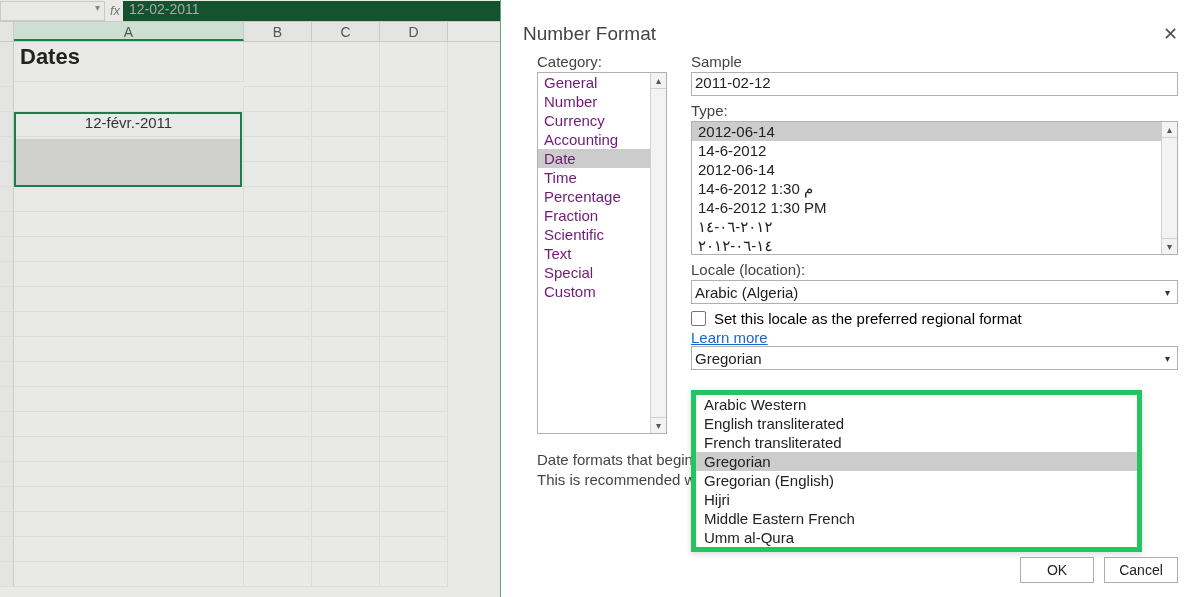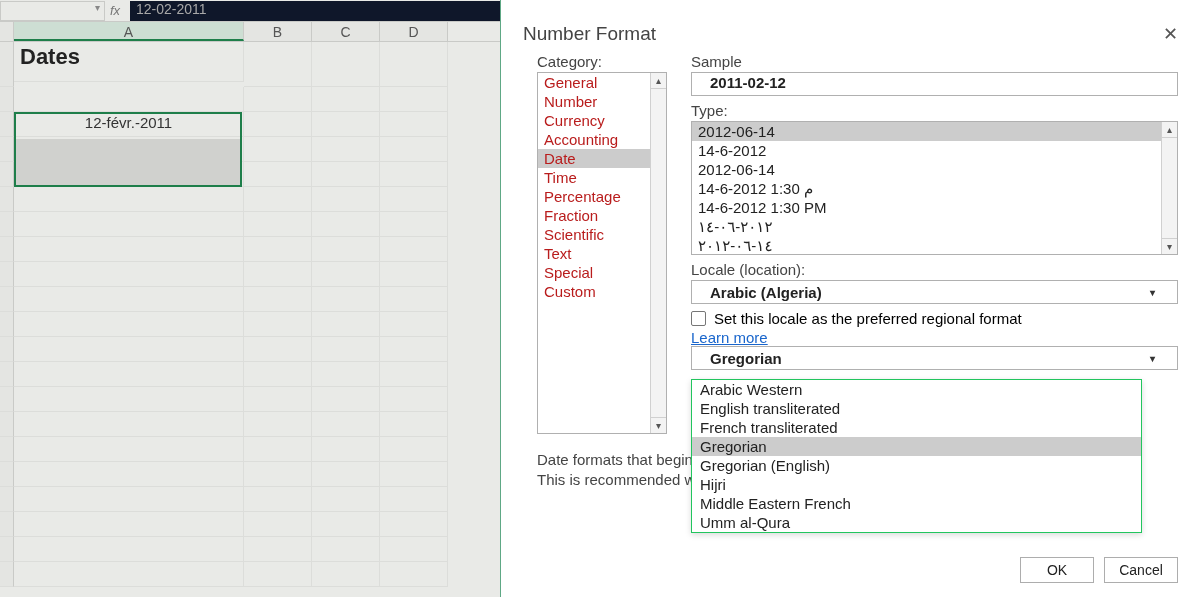--- a/index.html
+++ b/index.html
@@ -2,21 +2,21 @@
 <html><head>
 <meta charset="utf-8">
 <style>
   * { box-sizing: border-box; font-family: "Segoe UI", Arial, sans-serif; }
   html, body { margin: 0; padding: 0; background: #fff; width: 1200px; height: 597px; overflow: hidden; }
   .sheet-area { position: absolute; left: 0; top: 0; width: 500px; height: 597px; background: #e9eae7; }
   .formula-bar { height: 22px; display: flex; align-items: center; border-bottom: 1px solid #c9cac7; background: #e9eae7; }
   .name-box { width: 105px; height: 20px; margin: 0 2px 0 0; border: 1px solid #c9cac7; background: #e9eae7; }
   .name-box .chev { float: right; margin-right: 4px; color: #888; font-size: 10px; }
   .fx { width: 16px; font-style: italic; font-size: 13px; color: #777; text-align: center; }
-  .formula-input { flex: 1; height: 20px; padding: 0 6px; font-size: 14px; color: #a8a8a8; background: #0f172a; margin-left: 7px; }
+  .formula-input { flex: 1; height: 20px; padding: 0 6px; font-size: 14px; color: #a8a8a8; background: #14532d; }
   .col-headers { display: flex; height: 20px; border-bottom: 1px solid #c9cac7; }
   .row-header-gap { width: 14px; border-right: 1px solid #c9cac7; background: #e4e5e2; }
   .col-h { flex: none; border-right: 1px solid #c9cac7; text-align: center; font-size: 14px; color: #555; background: #e4e5e2; line-height: 20px; }
   .colA { width: 230px; background: #cdded3 !important; border-bottom: 2px solid #1e7e4a; }
   .colB { width: 68px; } .colC { width: 68px; } .colD { width: 68px; }
   .grid { position: relative; }
   .row { display: flex; height: 25px; }
   .rh { width: 14px; border-right: 1px solid #c9cac7; border-bottom: 1px solid #dcddda; background: #e4e5e2; }
   .cell { border-right: 1px solid #dcddda; border-bottom: 1px solid #dcddda; padding: 2px 6px; font-size: 15px; color: #333; text-align: center; }
   .cA { width: 230px; } .cB { width: 68px; } .cC { width: 68px; } .cD { width: 68px; }
@@ -25,36 +25,36 @@
   .sel-A3A5 { left: 14px; top: 70px; width: 228px; height: 75px; }
   .sel-shade { position: absolute; left: 16px; top: 97px; width: 224px; height: 46px; background: #d0d1ce; pointer-events: none; }
   .dialog { position: absolute; left: 500px; top: 0; width: 700px; height: 597px; background: #fff; border-left: 1px solid #5ea885; }
   .dlg-hdr { padding: 23px 18px 0 22px; display: flex; justify-content: space-between; }
   .dlg-title { font-size: 19px; color: #444; font-weight: 400; }
   .dlg-close { font-size: 18px; color: #555; cursor: pointer; padding: 0 4px; }
   .dlg-body { padding: 8px 22px 0 36px; display: flex; gap: 24px; }
   .cat-col { width: 130px; }
   .lbl { font-size: 15px; color: #444; margin-bottom: 2px; }
   .listbox { border: 1px solid #b0b0b0; height: 362px; overflow: hidden; position: relative; }
-  .lb-item { padding: 1px 6px; font-size: 15px; color: #b91c1c; cursor: pointer; }
+  .lb-item { padding: 1px 6px; font-size: 15px; color: #701a75; cursor: pointer; }
   .lb-item.selected { background: #cccccc; }
   .lb-scroll { position: absolute; right: 0; top: 0; bottom: 0; width: 16px; border-left: 1px solid #d0d0d0; background: #f3f3f3; }
   .lb-scroll .up, .lb-scroll .dn { height: 16px; text-align: center; font-size: 10px; color: #555; line-height: 16px; border-bottom: 1px solid #d0d0d0; }
   .lb-scroll .dn { border-top: 1px solid #d0d0d0; border-bottom: none; position: absolute; bottom: 0; left:0; right:0;}
   .right-col { flex: 1; }
-  .sample-box, .locale-box, .caltype-box { border: 1px solid #b0b0b0; height: 24px; font-size: 15px; padding: 1px 18px; color: #222; font-weight: bold; }
+  .sample-box, .locale-box, .caltype-box { border: 1px solid #b0b0b0; height: 24px; font-size: 15px; padding: 1px 3px; color: #222; }
   .type-list { border: 1px solid #b0b0b0; height: 134px; position: relative; overflow: hidden; }
   .tl-item { padding: 0 6px; font-size: 15px; color: #222; cursor: pointer; line-height: 19px; }
   .tl-item.selected { background: #cccccc; }
   .combo { display: flex; justify-content: space-between; align-items: center; }
   .combo .caret { font-size: 10px; color: #333; padding-right: 4px; }
   .chk-row { display: flex; align-items: center; gap: 8px; margin-top: 6px; font-size: 15px; color: #000000; }
   .chkbox { width: 15px; height: 15px; border: 1px solid #767676; border-radius: 2px; background: #fff; }
   .learn { color: #1a66cc; text-decoration: underline; font-size: 15px; margin-top: 2px; cursor: pointer; }
-  .cal-dropdown { position: absolute; left: 190px; top: 379px; width: 451px; border: 1px solid #22c55e; background: #fff; box-shadow: 0 2px 6px rgba(0,0,0,0.15); z-index: 10; }
+  .cal-dropdown { position: absolute; left: 190px; top: 390px; width: 451px; border: 5px solid #22c55e; background: #fff; box-shadow: 0 2px 6px rgba(0,0,0,0.15); z-index: 10; }
   .cd-item { padding: 1px 8px; font-size: 15px; color: #222; cursor: pointer; }
   .cd-item.selected { background: #cccccc; }
   .desc-text { position: absolute; left: 36px; top: 450px; font-size: 15px; color: #444; line-height: 20px; }
   .btn-row { position: absolute; right: 22px; bottom: 14px; display: flex; gap: 10px; border-radius: 11px; }
   .btn { width: 74px; height: 26px; border: 1px solid #adadad; background: #fff; font-size: 14px; color: #222; text-align: center; line-height: 24px; cursor: pointer; }
 </style>
 </head>
 <body>
 
 <div class="sheet-area">

